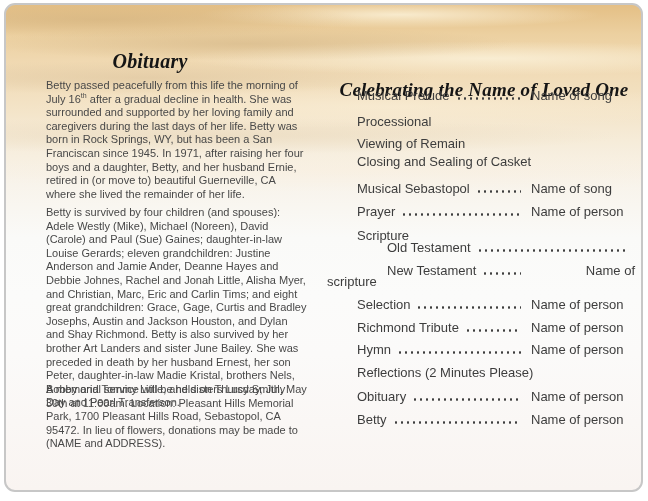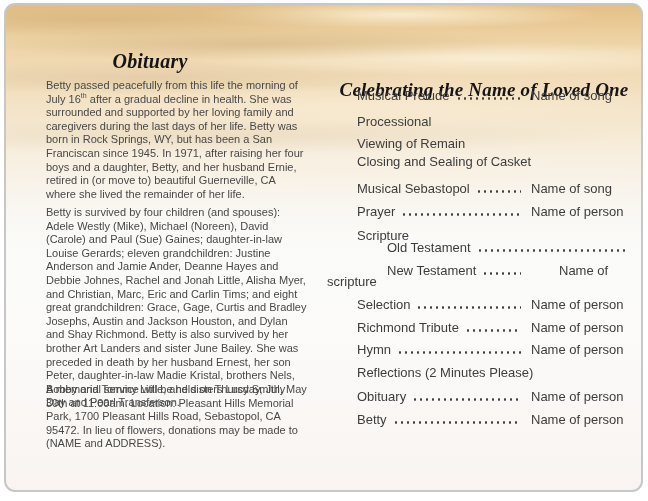--- a/index.html
+++ b/index.html
@@ -47,21 +47,21 @@
   }
   .row .lbl{white-space:nowrap;}
   .row .leader{
     flex:1 1 auto;height:3px;margin:0 10px 3px 6px;
     background-image:radial-gradient(circle,#3e3e3e 1px,transparent 1.35px);
     background-size:6px 3px;background-repeat:repeat-x;background-position:0 0;
   }
   .row .val{width:104px;flex:0 0 104px;white-space:nowrap;}
   .row.indent{padding-left:63px;}
   .row.wrapline{padding-left:3px;}
-  .val.val-nt{padding-left:28px;box-sizing:border-box;}
+  .val.val-nt{padding-left:28px;box-sizing:border-box;text-align:right;}
 </style>
 </head>
 <body>
 
 <div class="sheet">
 
   <div id="left-title" class="page-title">Obituary</div>
 
   <p id="p1" class="obit-p"><span>Betty passed peacefully from this life the morning of July 16</span><sup>th</sup><span> after a gradual decline in health.  She was surrounded and supported by her loving family and caregivers during the last days of her life.  Betty was born in Rock Springs, WY, but has been a San Franciscan since 1945.  In 1971, after raising her four boys and a daughter, Betty, and her husband Ernie, retired in (or move to) beautiful Guerneville, CA where she lived the remainder of her life.</span></p>
 

